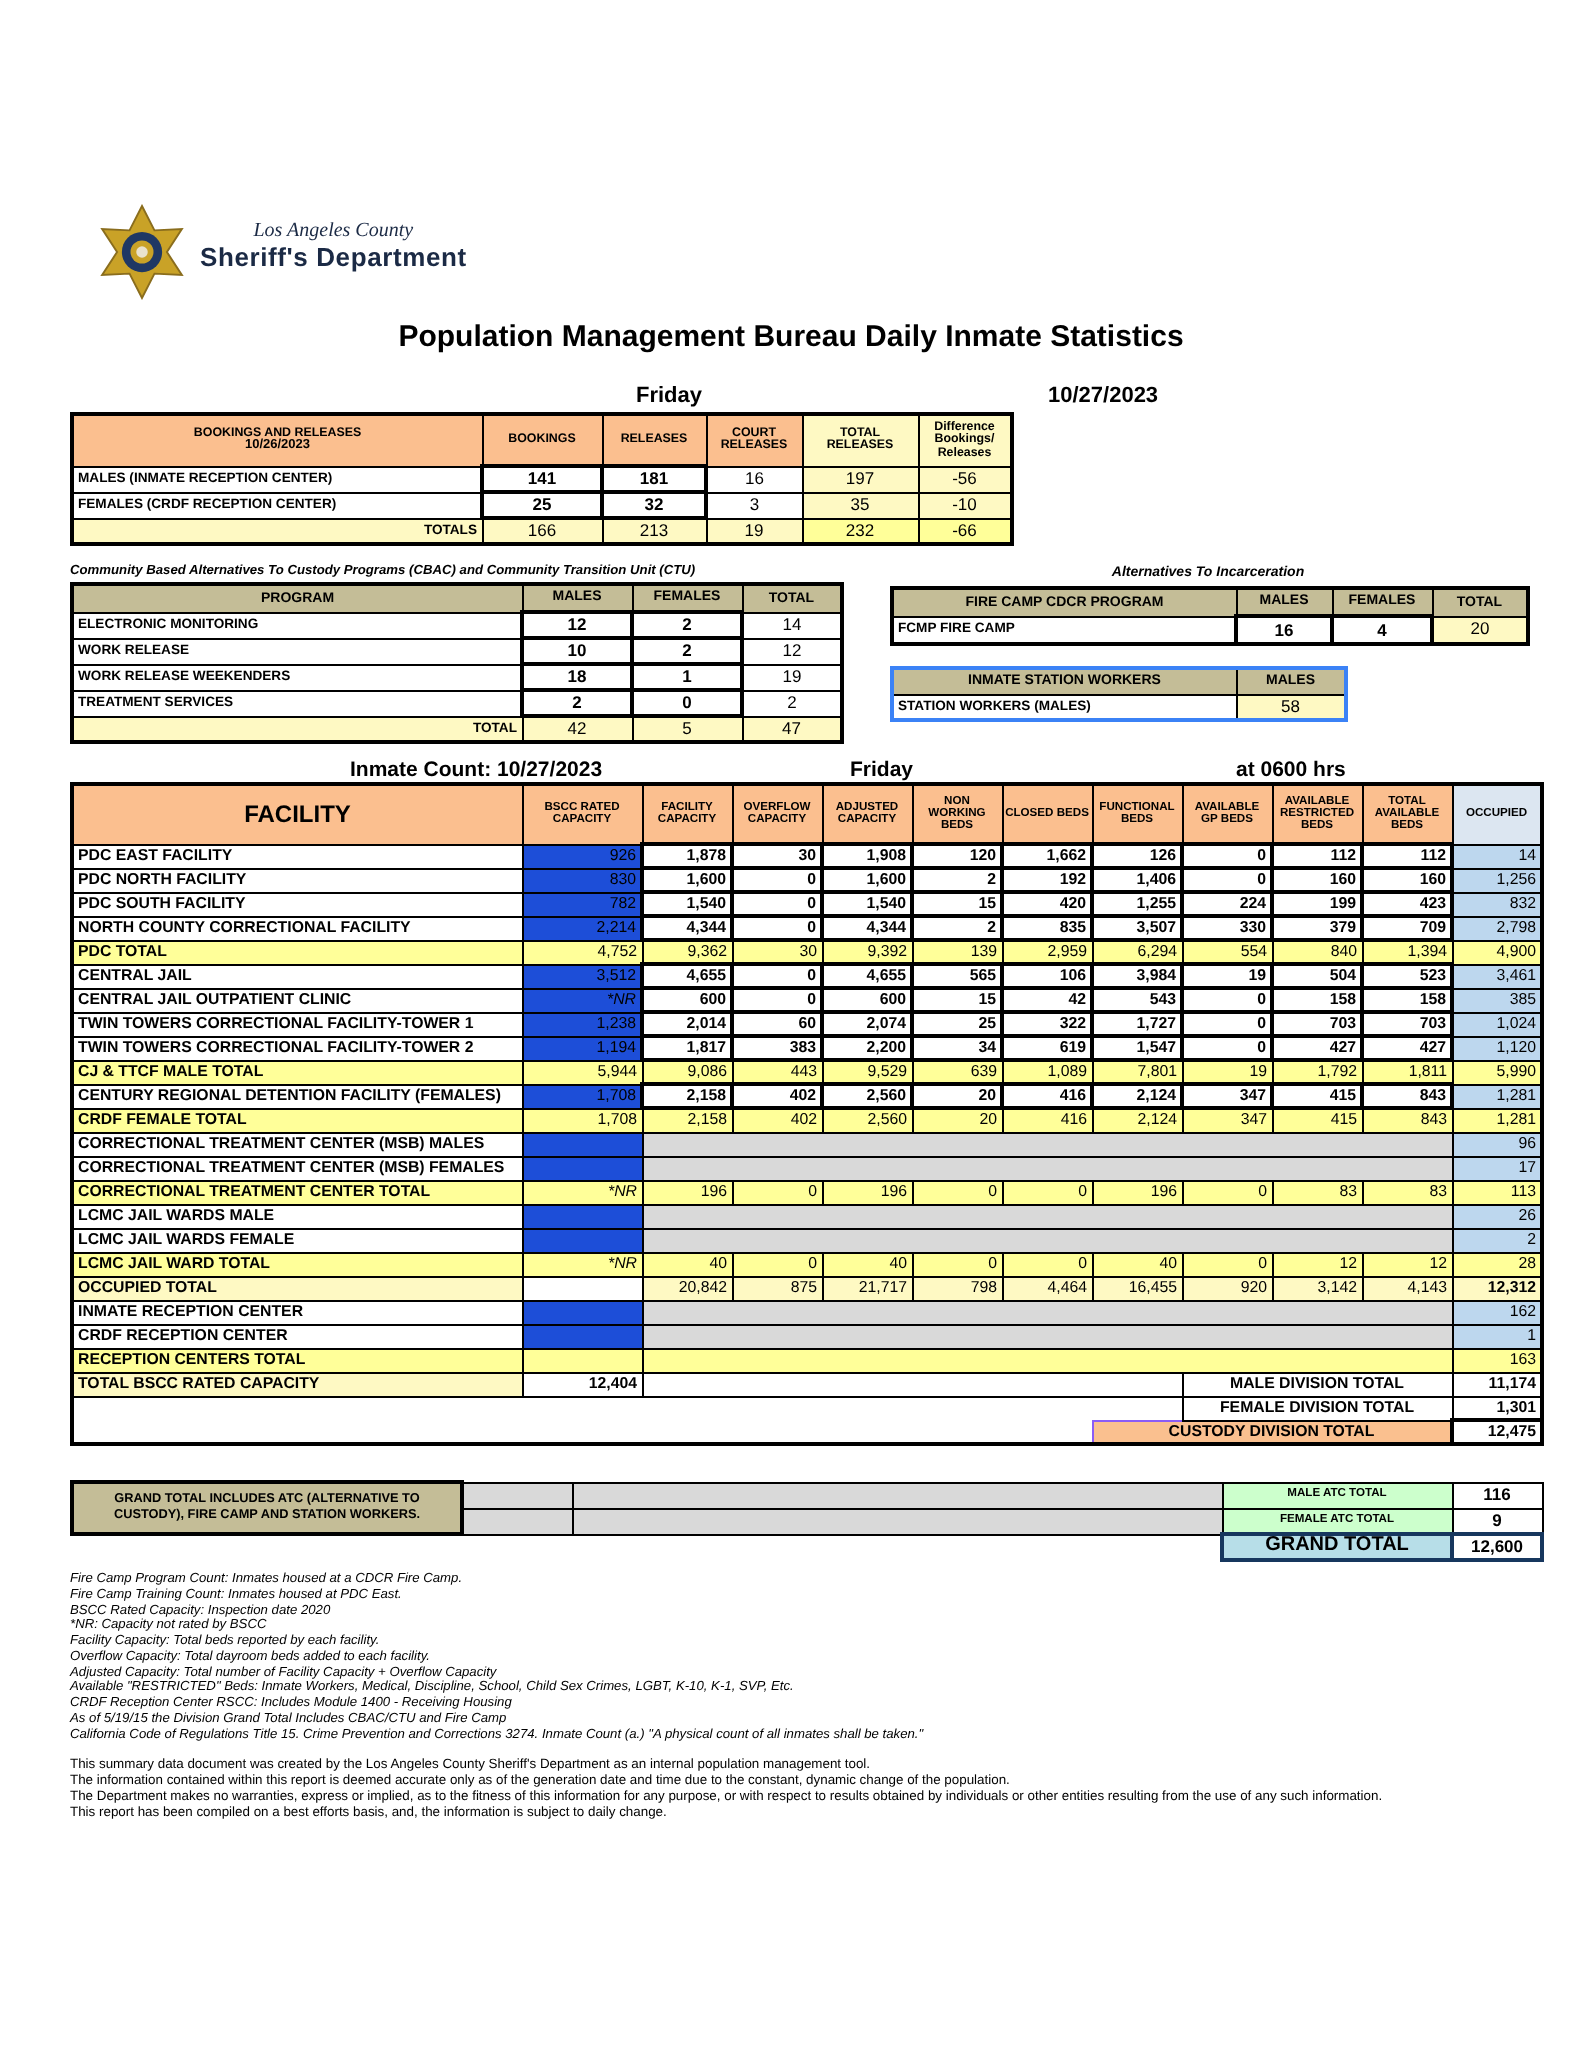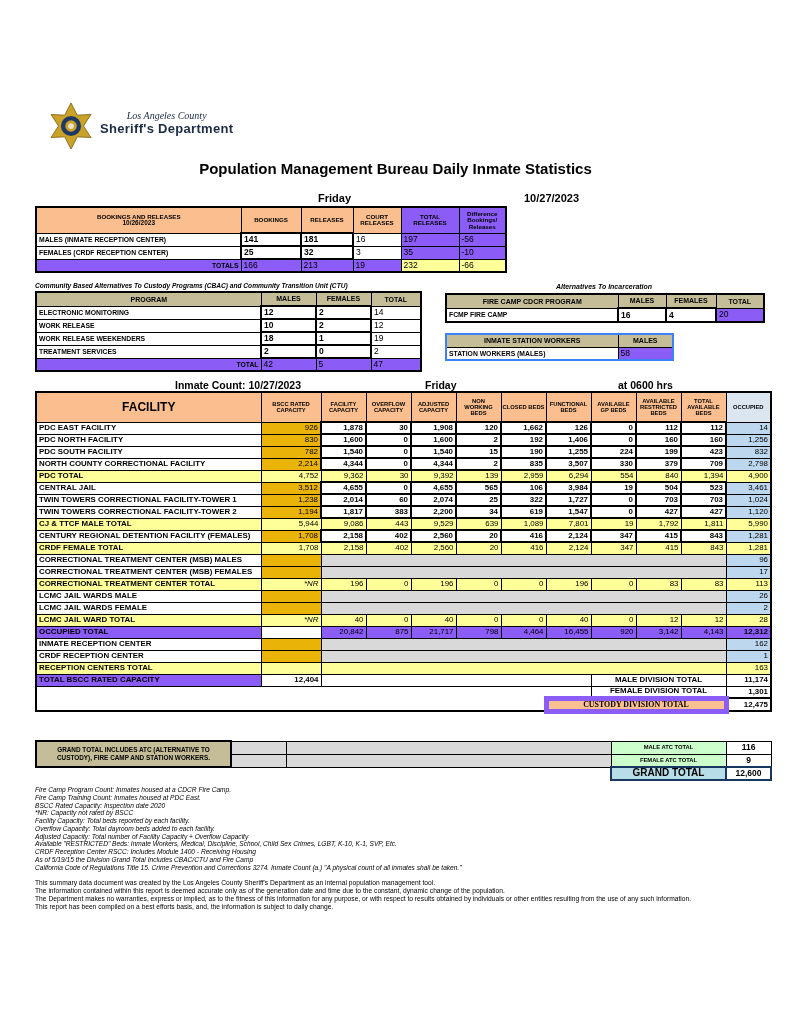--- a/index.html
+++ b/index.html
@@ -22,25 +22,25 @@
   .top-day  { position:absolute; top:192px; left:318px; font-size:11px; font-weight:bold; }
   .top-date { position:absolute; top:192px; left:496px; font-size:11px; font-weight:bold;margin-left:28px; }
 
   
   .bookings { position:absolute; left:35px; top:206px; width:470px; border:2px solid #000; }
   .bookings th { height:26px; font-size:6.2px; }
   .bookings td { height:13px; }
   .bh-label { background:#FBBF8F; font-size:7.5px; font-weight:bold; text-align:center; }
   .bh-label .sub { font-size:6.5px; font-weight:bold; }
   .org { background:#FBBF8F; }
-  .grnbg { background:#8b5cf6; }
+  .grnbg { background:#fef9c3; }
   .yelbg { background:#FFFF99; }
   .blbl { font-size:6.8px; font-weight:bold; }
   .totr { text-align:right; }
-  .bnum { font-size:8.5px; text-align:left; }
+  .bnum { font-size:8.5px; text-align:center; }
   .bbold { font-weight:bold; border:2px solid #000; }
 
   
   .cbac-title { position:absolute; left:35px; top:282px; font-size:6.6px; font-weight:bold; font-style:italic; }
   .cbac { position:absolute; left:35px; top:291px; width:385px; border:2px solid #000; }
   .cbac th { height:14px; background:#C4BD97; font-size:7px; font-weight:bold; }
   .cbac td { height:13px; }
   .alt-title { position:absolute; left:445px; top:283px; width:318px; text-align:center; font-size:7px; font-weight:bold; font-style:italic; }
   .fire { position:absolute; left:445px; top:293px; width:318px; border:2px solid #000; }
   .fire th { height:14px; background:#C4BD97; font-size:7px; font-weight:bold; }
@@ -57,28 +57,28 @@
   
   .main { position:absolute; left:35px; top:391px; width:735px; border:2px solid #000; }
   .main th { height:30px; background:#FBBF8F; font-size:5.8px; font-weight:bold; text-align:center; padding:0 1px; }
   .main th.fac { font-size:12px;margin-top:28px; }
   .main th.th-occ { background:#DCE6F1; }
   .main td { height:12px; font-size:7.9px; }
   .lbl { font-size:6.7px; font-weight:bold; text-align:left; }
   .totlbl { text-align:left; }
   .num { text-align:right; }
   .mid { font-weight:bold; border:2px solid #000; }
-  .bsccbg { background:#eab308; }
+  .bsccbg { background:#1d4ed8; }
   .occbg { background:#BDD7EE; }
   .grayspan { background:#D9D9D9; }
   .nr { font-size:5.8px; font-style:italic; }
   .boldnum { font-weight:bold;margin-top:40px; }
   .divlbl { font-size:5.6px; font-weight:bold; text-align:center; }
   .nob { border:none; background:#fff; }
-  .custlbl { background:#FAC08F; border:5px solid #8b5cf6; font-size:10px; font-weight:bold; text-align:center; height:15px;font-family:Liberation Serif, serif; }
+  .custlbl { background:#FAC08F; border:1px solid #8b5cf6; font-size:10px; font-weight:bold; text-align:center; height:15px; }
   .custval { font-weight:bold; border:2px solid #000; font-size:8.5px; }
 
   
   .grand { position:absolute; left:35px; top:740px; width:735px; }
   .grand td { height:13px;text-align:center; }
   .gt-label { background:#C4BD97; border:2px solid #000; font-size:6.4px; font-weight:bold; text-align:center; white-space:normal; line-height:1.3; }
   .gt-gray { background:#D9D9D9; }
   .gt-green { background:#CCFFCC; font-size:5.8px; font-weight:bold; text-align:center; }
   .gt-val { font-size:8.5px; font-weight:bold; text-align:right; }
   .gt-grand { background:#B7DEE8; border:2px solid #17375E; font-size:10px; font-weight:bold; text-align:center; height:15px; }
@@ -319,21 +319,21 @@
           <td class="num mid">160</td>
           <td class="num occbg">1,256</td>
         </tr>
         <tr>
           <td class="lbl">PDC SOUTH FACILITY</td>
           <td class="num bsccbg">782</td>
           <td class="num mid">1,540</td>
           <td class="num mid">0</td>
           <td class="num mid">1,540</td>
           <td class="num mid">15</td>
-          <td class="num mid">190</td>
+          <td class="num mid">420</td>
           <td class="num mid">1,255</td>
           <td class="num mid">224</td>
           <td class="num mid">199</td>
           <td class="num mid">423</td>
           <td class="num occbg">832</td>
         </tr>
         <tr>
           <td class="lbl">NORTH COUNTY CORRECTIONAL FACILITY</td>
           <td class="num bsccbg">2,214</td>
           <td class="num mid">4,344</td>
@@ -367,20 +367,34 @@
           <td class="num mid">4,655</td>
           <td class="num mid">0</td>
           <td class="num mid">4,655</td>
           <td class="num mid">565</td>
           <td class="num mid">106</td>
           <td class="num mid">3,984</td>
           <td class="num mid">19</td>
           <td class="num mid">504</td>
           <td class="num mid">523</td>
           <td class="num occbg">3,461</td>
+        </tr>
+        <tr>
+          <td class="lbl">CENTRAL JAIL OUTPATIENT CLINIC</td>
+          <td class="num bsccbg nr">*NR</td>
+          <td class="num mid">600</td>
+          <td class="num mid">0</td>
+          <td class="num mid">600</td>
+          <td class="num mid">15</td>
+          <td class="num mid">42</td>
+          <td class="num mid">543</td>
+          <td class="num mid">0</td>
+          <td class="num mid">158</td>
+          <td class="num mid">158</td>
+          <td class="num occbg">385</td>
         </tr>
         <tr>
           <td class="lbl">TWIN TOWERS CORRECTIONAL FACILITY-TOWER 1</td>
           <td class="num bsccbg">1,238</td>
           <td class="num mid">2,014</td>
           <td class="num mid">60</td>
           <td class="num mid">2,074</td>
           <td class="num mid">25</td>
           <td class="num mid">322</td>
           <td class="num mid">1,727</td>

